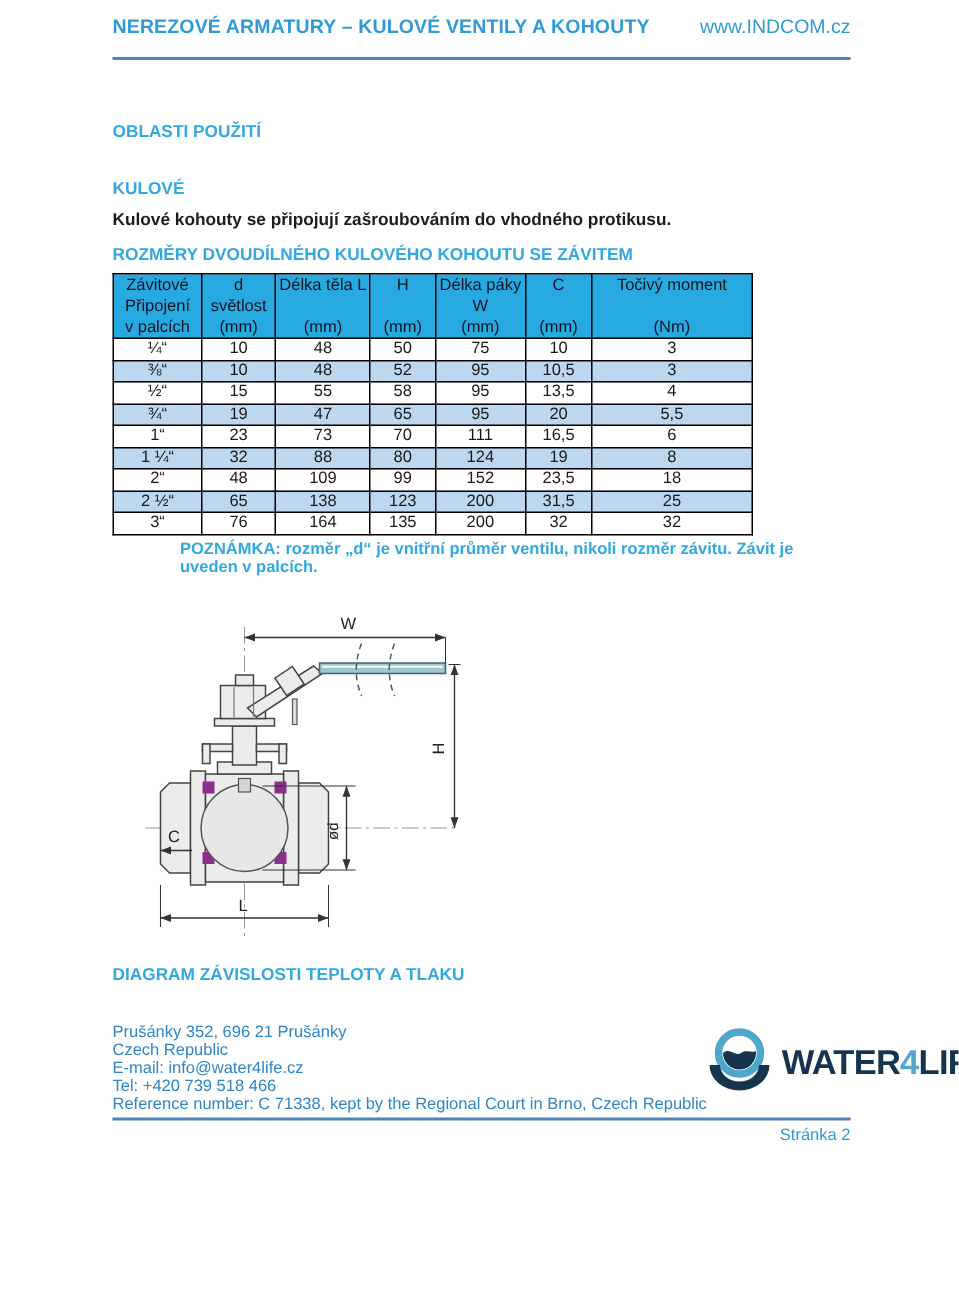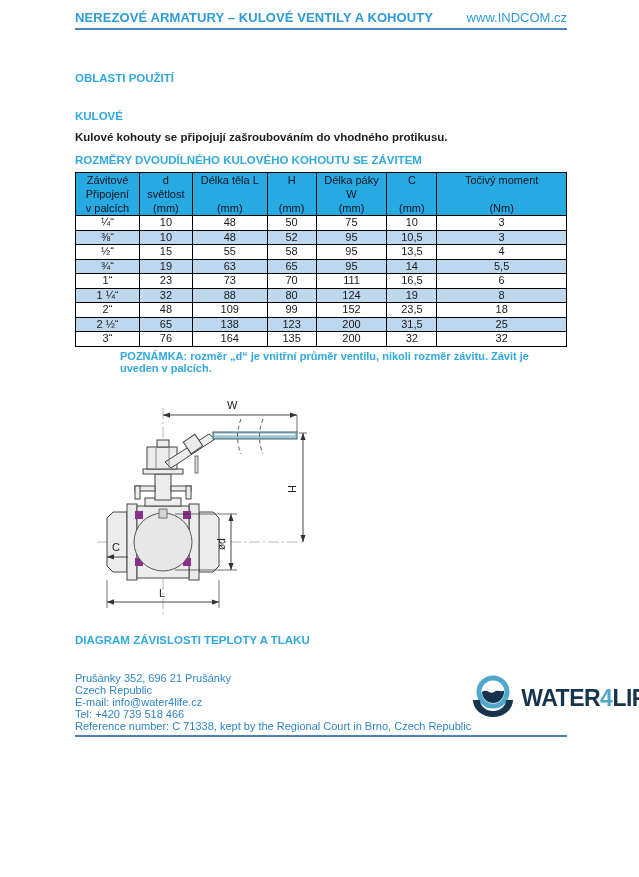--- a/index.html
+++ b/index.html
@@ -2,34 +2,34 @@
 <html><head>
 <meta charset="utf-8">
 <style>
   * { box-sizing: border-box; margin: 0; padding: 0; }
   html,body { width:639px; height:877px; background:#ffffff; overflow:hidden;
     font-family:"Liberation Sans", sans-serif; color:#1a1a1a; }
   .content { margin-left:75px; width:492px; }
 
   
   .hdr { display:flex; justify-content:space-between; align-items:flex-end;
-    margin-top:10px; padding-bottom:3px; border-bottom:2px solid #4f81bd; }
+    margin-top:10px; padding-bottom:13px; border-bottom:2px solid #4f81bd; }
   .hdr-title { font-size:13px; font-weight:bold; color:#2e9bd6; letter-spacing:.1px; }
   .hdr-link { font-size:13px; font-weight:normal; color:#2e9bd6; text-decoration:none; }
 
   
   .sec-h { margin-top:42px; font-size:11.5px; font-weight:bold; color:#31a9e0; }
   .sec-h.tight { margin-top:26px; }
   .sec-h.tighter { margin-top:9px; }
   .para { margin-top:8px; font-size:11.5px; font-weight:bold; line-height:15px;
     color:#1c1c1c; }
   .para.justify { text-align:justify; }
 
   
-  table { border-collapse:collapse; width:492px; margin-top:6px;
+  table { border-collapse:collapse; width:427px; margin-top:6px;
     font-size:11px; text-align:center;border-radius:29px; }
   th, td { border:1px solid #000; padding:0; }
   thead th { background:#27a9e1; color:#10131f; font-weight:normal;
     vertical-align:top; }
   .hl { line-height:14px; height:14px; font-size:11px; }
   tbody td { line-height:13.5px; height:14px; font-weight:normal; }
   tbody tr:nth-child(even) td { background:#bdd7ee; }
 
   .note { margin-top:3px; font-size:11px; font-weight:bold; color:#31a9e0;margin-left:45px; }
 
@@ -141,24 +141,24 @@
         <td>15</td>
         <td>55</td>
         <td>58</td>
         <td>95</td>
         <td>13,5</td>
         <td>4</td>
       </tr>
       <tr>
         <td>¾“</td>
         <td>19</td>
-        <td>63</td>
+        <td>47</td>
         <td>65</td>
         <td>95</td>
-        <td>14</td>
+        <td>20</td>
         <td>5,5</td>
       </tr>
       <tr>
         <td>1“</td>
         <td>23</td>
         <td>73</td>
         <td>70</td>
         <td>111</td>
         <td>16,5</td>
         <td>6</td>
@@ -294,14 +294,15 @@
             <circle cx="22" cy="18" r="11"></circle>
           </clipPath>
         <path d="M10,19 C15,13 19,21 23,18 C27,15 31,19 34,16 L34,32 L10,32 Z" clip-path="url(#lc)" fill="#17344f"></path>
         <path d="M2,26 a20,17 0 0 0 40,0 l-7,0 a13,11 0 0 1 -26,0 z" fill="#17344f"></path>
       </svg>
       <div class="logo-text"><span>WATER</span><span class="four">4</span><span>LIFE</span></div>
     </div>
   </div>
 
   <div class="rule"></div>
+  <div class="pageno">Stránka 2</div>
 
 </div>
 
 </body></html>

